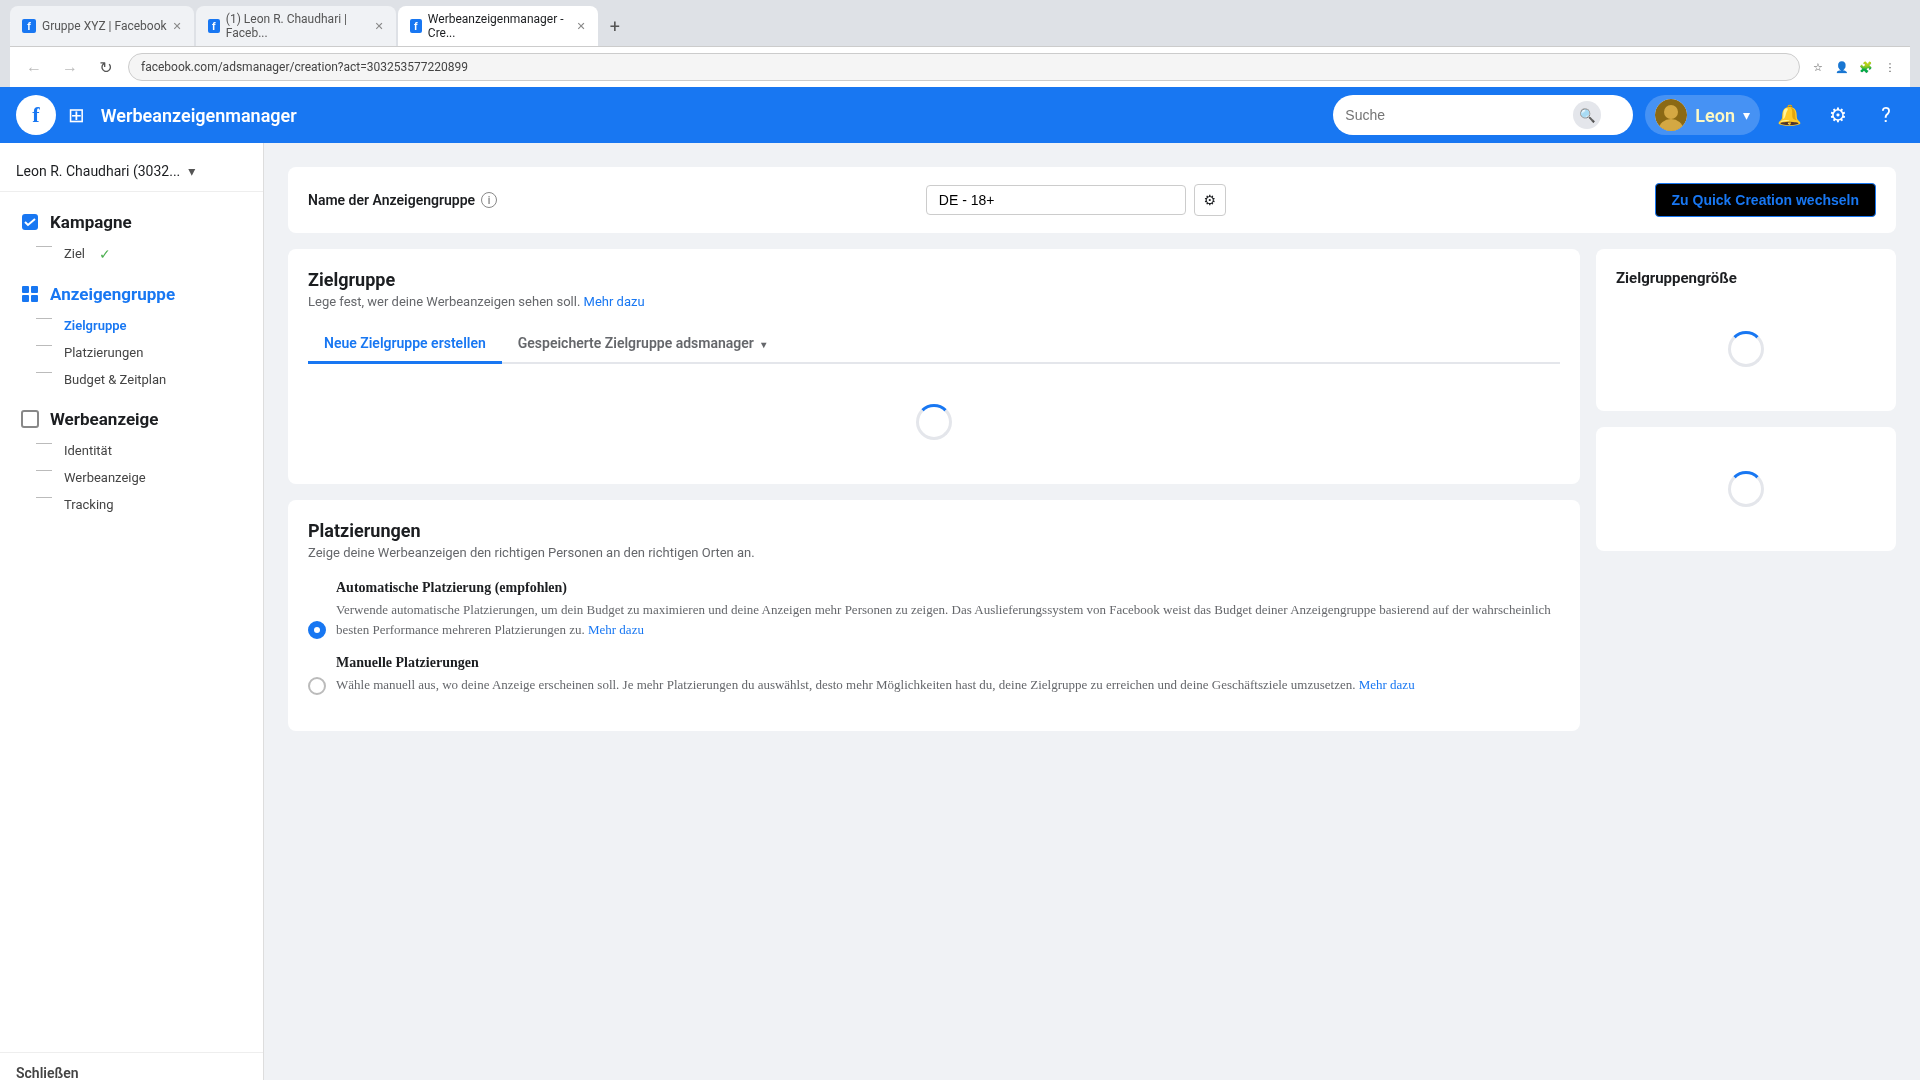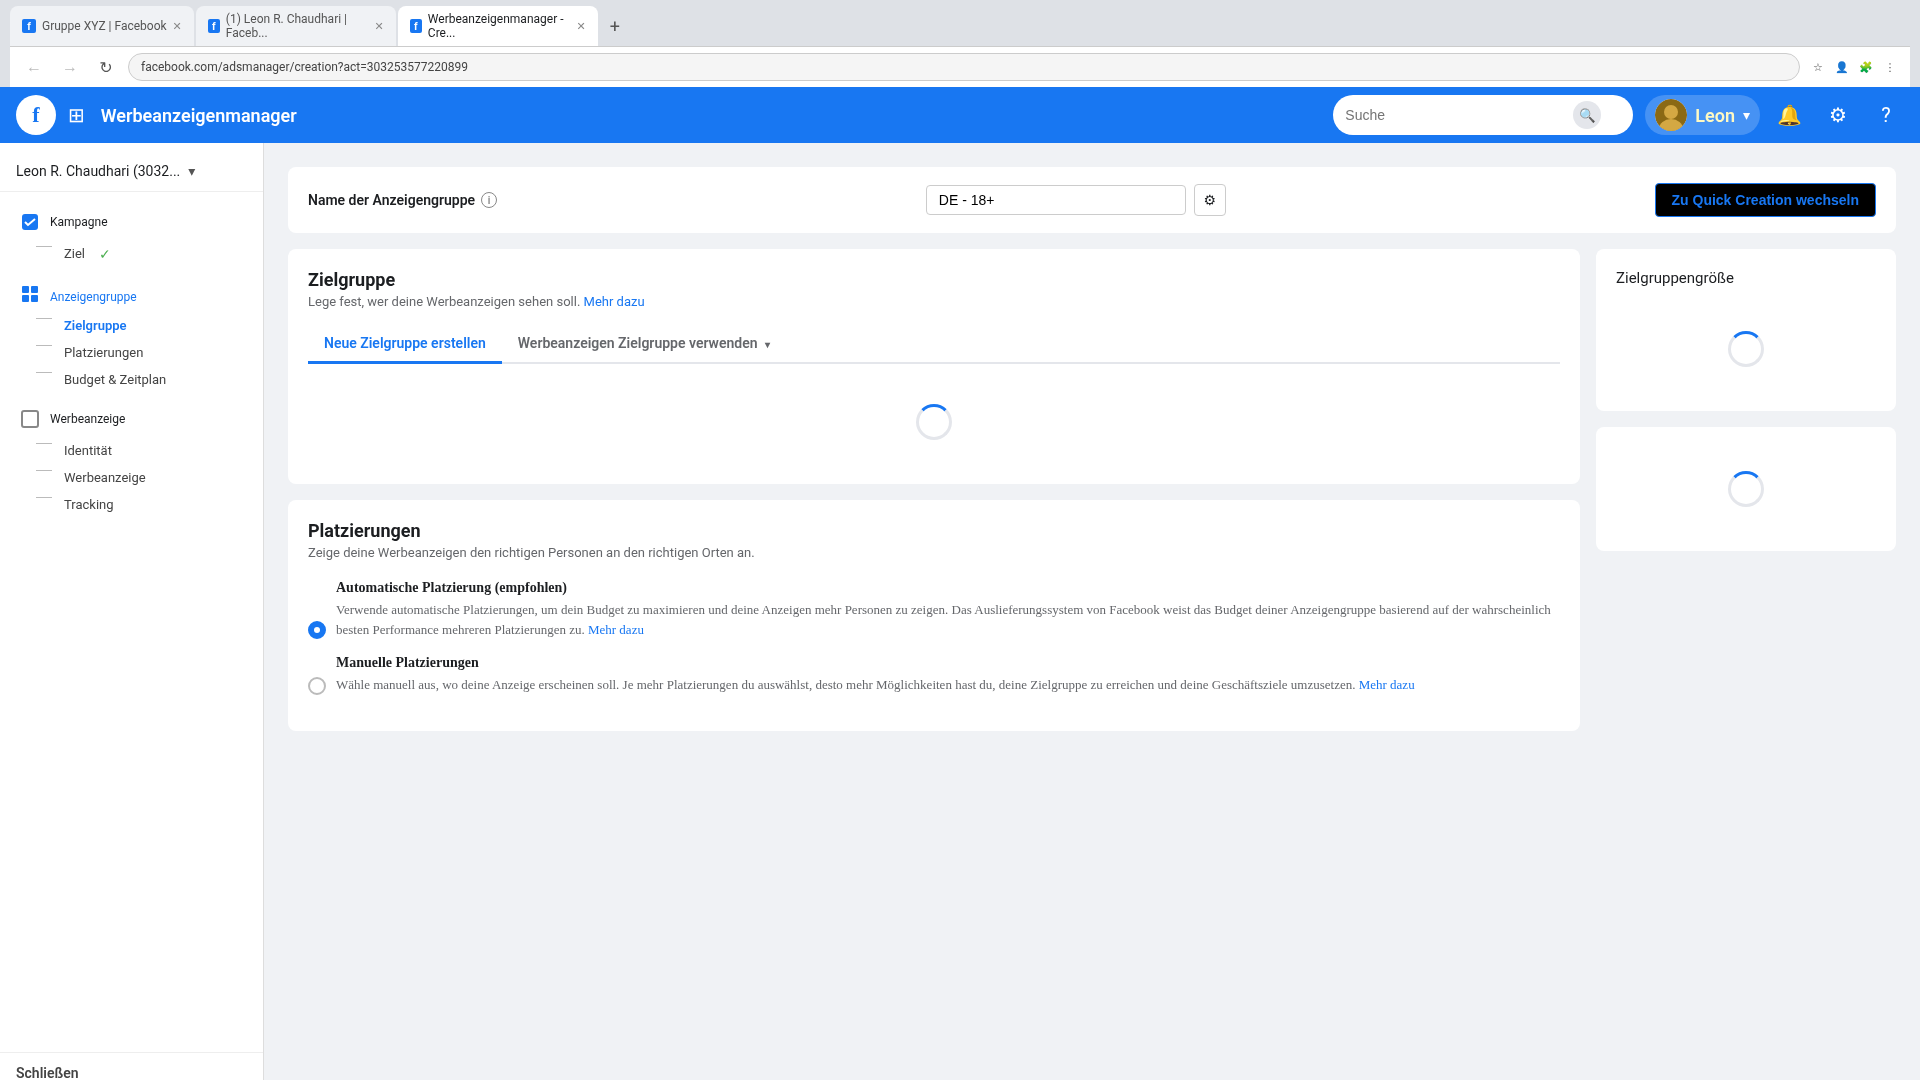--- a/index.html
+++ b/index.html
@@ -41,21 +41,21 @@
     .main-layout { display: flex; height: calc(1080px - 56px - 62px); }
 
     
     .sidebar { width: 264px; background: #fff; border-right: 1px solid #ddd; display: flex; flex-direction: column; padding: 12px 0; overflow-y: auto; }
     .sidebar-account { display: flex; align-items: center; gap: 8px; padding: 8px 16px 12px; border-bottom: 1px solid #eee; margin-bottom: 8px; }
     .sidebar-account-chevron { color: #555; }
     .sidebar-section { padding: 4px 0; }
     .sidebar-section-item { display: flex; align-items: center; gap: 10px; padding: 8px 16px; cursor: pointer; border-radius: 4px; margin: 0 4px; }
     .sidebar-section-item.active { color: #1877f2; align-items: flex-end; }
     .sidebar-section-icon { width: 20px; height: 20px; display: flex; align-items: center; justify-content: center; }
-    .sidebar-section-label { font-size: 12px; font-weight: 400; }
+    .sidebar-section-label { font-size: 17px; font-weight: 700; }
     .sidebar-sub-item { display: flex; gap: 8px; padding: 6px 16px 6px 36px; cursor: pointer; font-size: 13px; color: #444; }
     .sidebar-sub-item.active { color: #1877f2; font-weight: 600; }
     .sidebar-sub-item .dash { width: 16px; height: 1px; background: #bbb; margin-right: 4px; display: inline-block; }
     .sidebar-check { color: #4caf50; font-size: 14px; }
     .sidebar-close-btn { margin-top: auto; padding: 12px 16px; font-size: 14px; font-weight: 600; color: #444; cursor: pointer; border-top: 1px solid #eee; }
 
     
     .content-area { flex: 1; overflow-y: auto; padding: 24px; background: #f0f2f5; }
 
     
@@ -84,21 +84,21 @@
     .tab.active { color: #1877f2; border-bottom-color: #1877f2; }
     .tab .chevron { font-size: 10px; margin-left: 4px; }
 
     
     .spinner-wrap { display: flex; justify-content: center; align-items: center; padding: 24px; }
     .spinner { width: 36px; height: 36px; border: 3px solid #e4e6eb; border-top-color: #1877f2; border-radius: 50%; animation: spin 0.8s linear infinite; }
     @keyframes spin { to { transform: rotate(360deg); } }
 
     
     .side-card { background: #fff; border-radius: 8px; padding: 20px; min-height: 120px; display: flex; flex-direction: column; align-items: center; justify-content: center; }
-    .side-card-title { font-size: 15px; font-weight: 400; margin-bottom: 20px; align-self: flex-start; }
+    .side-card-title { font-size: 15px; font-weight: 700; margin-bottom: 20px; align-self: flex-start; }
 
     
     .placements-subtitle { font-size: 13px; color: #65676b; margin-bottom: 20px; }
     .radio-option { display: flex; align-items: flex-end; gap: 10px; margin-bottom: 16px; font-family: Liberation Serif, serif; }
     .radio-btn { width: 18px; height: 18px; border-radius: 50%; border: 2px solid #1877f2; display: flex; align-items: center; justify-content: center; margin-top: 2px; flex-shrink: 0; cursor: pointer; }
     .radio-btn.selected { background: #1877f2; }
     .radio-btn.selected::after { content: ''; width: 6px; height: 6px; background: white; border-radius: 50%; }
     .radio-btn.unselected { border-color: #bbb; background: white; }
     .radio-label { font-size: 14px; font-weight: 700; }
     .radio-desc { font-size: 13px; color: #65676b; margin-top: 4px; line-height: 1.5; }
@@ -280,21 +280,21 @@
 
         <div class="card">
           <div class="card-title">Zielgruppe</div>
           <div class="card-subtitle">
             <span>Lege fest, wer deine Werbeanzeigen sehen soll.</span>
             <a href="#">Mehr dazu</a>
           </div>
           <div class="tabs">
             <div class="tab active">Neue Zielgruppe erstellen</div>
             <div class="tab">
-              <span>Werbeanzeigen Zielgruppe verwenden</span>
+              <span>Gespeicherte Zielgruppe adsmanager</span>
               <span class="chevron">▾</span>
             </div>
           </div>
           <div class="spinner-wrap">
             <div class="spinner"></div>
           </div>
         </div>
 
         <div class="card">
           <div class="card-title">Platzierungen</div>

